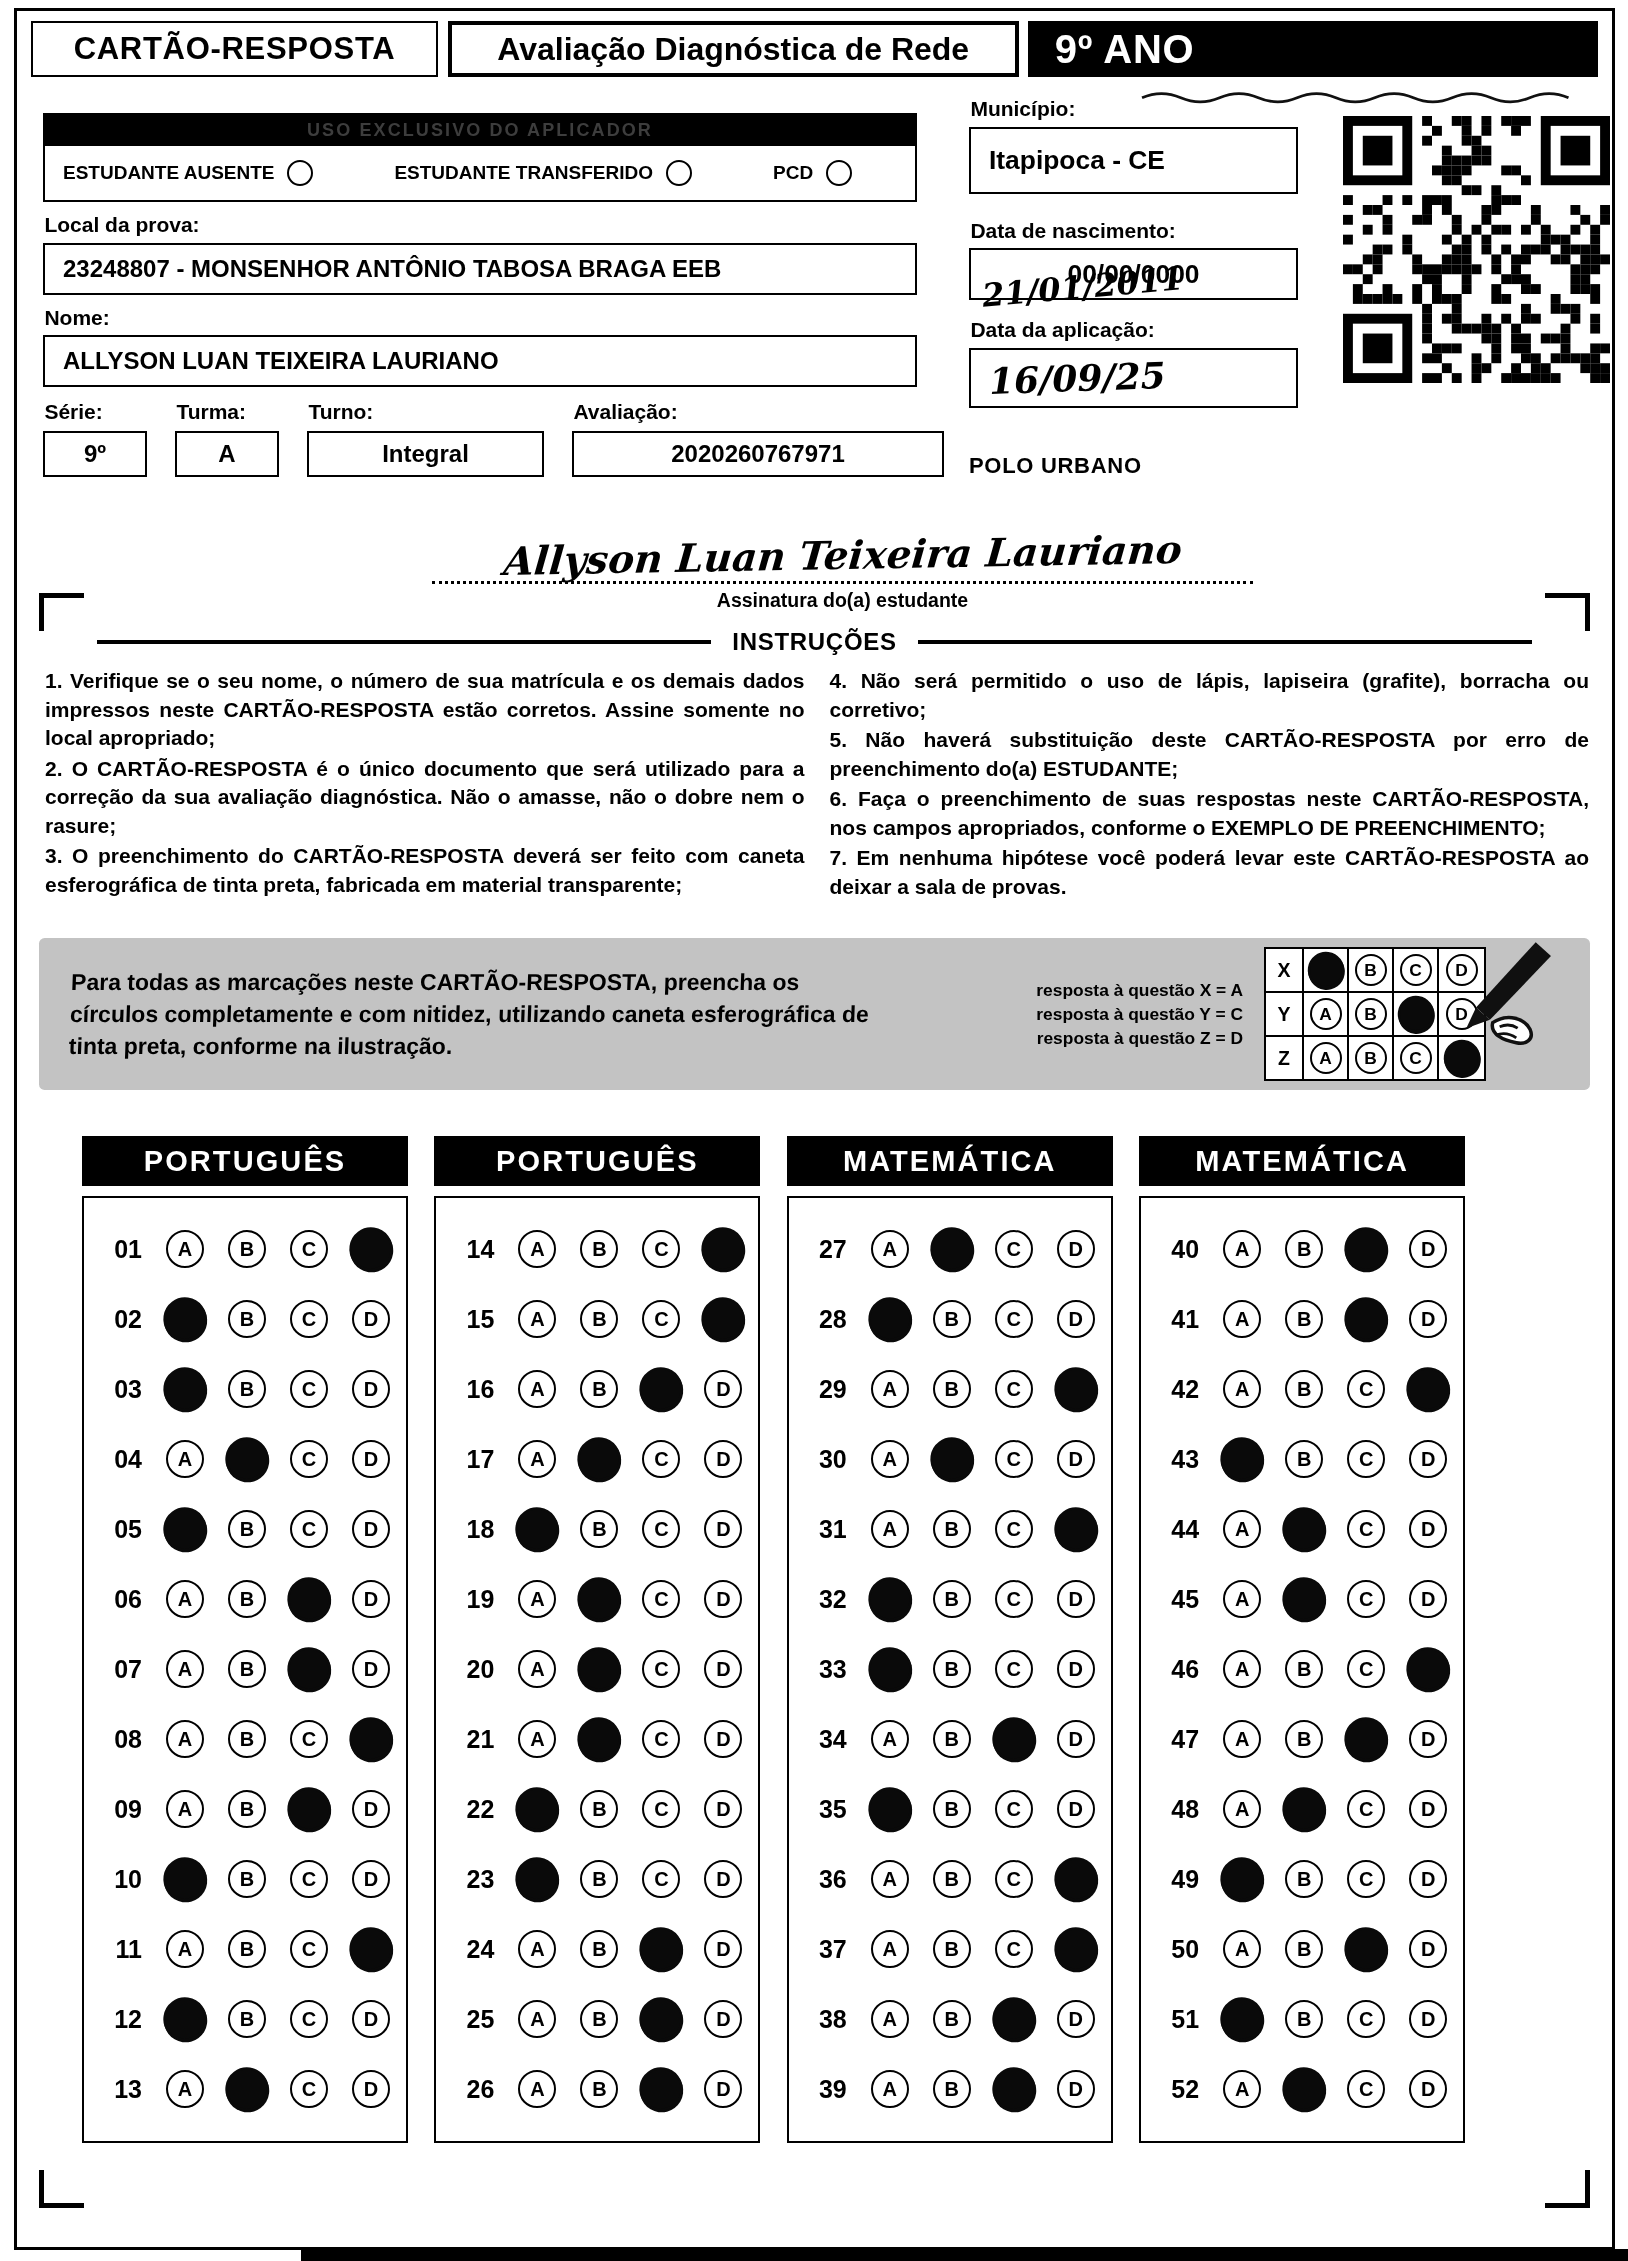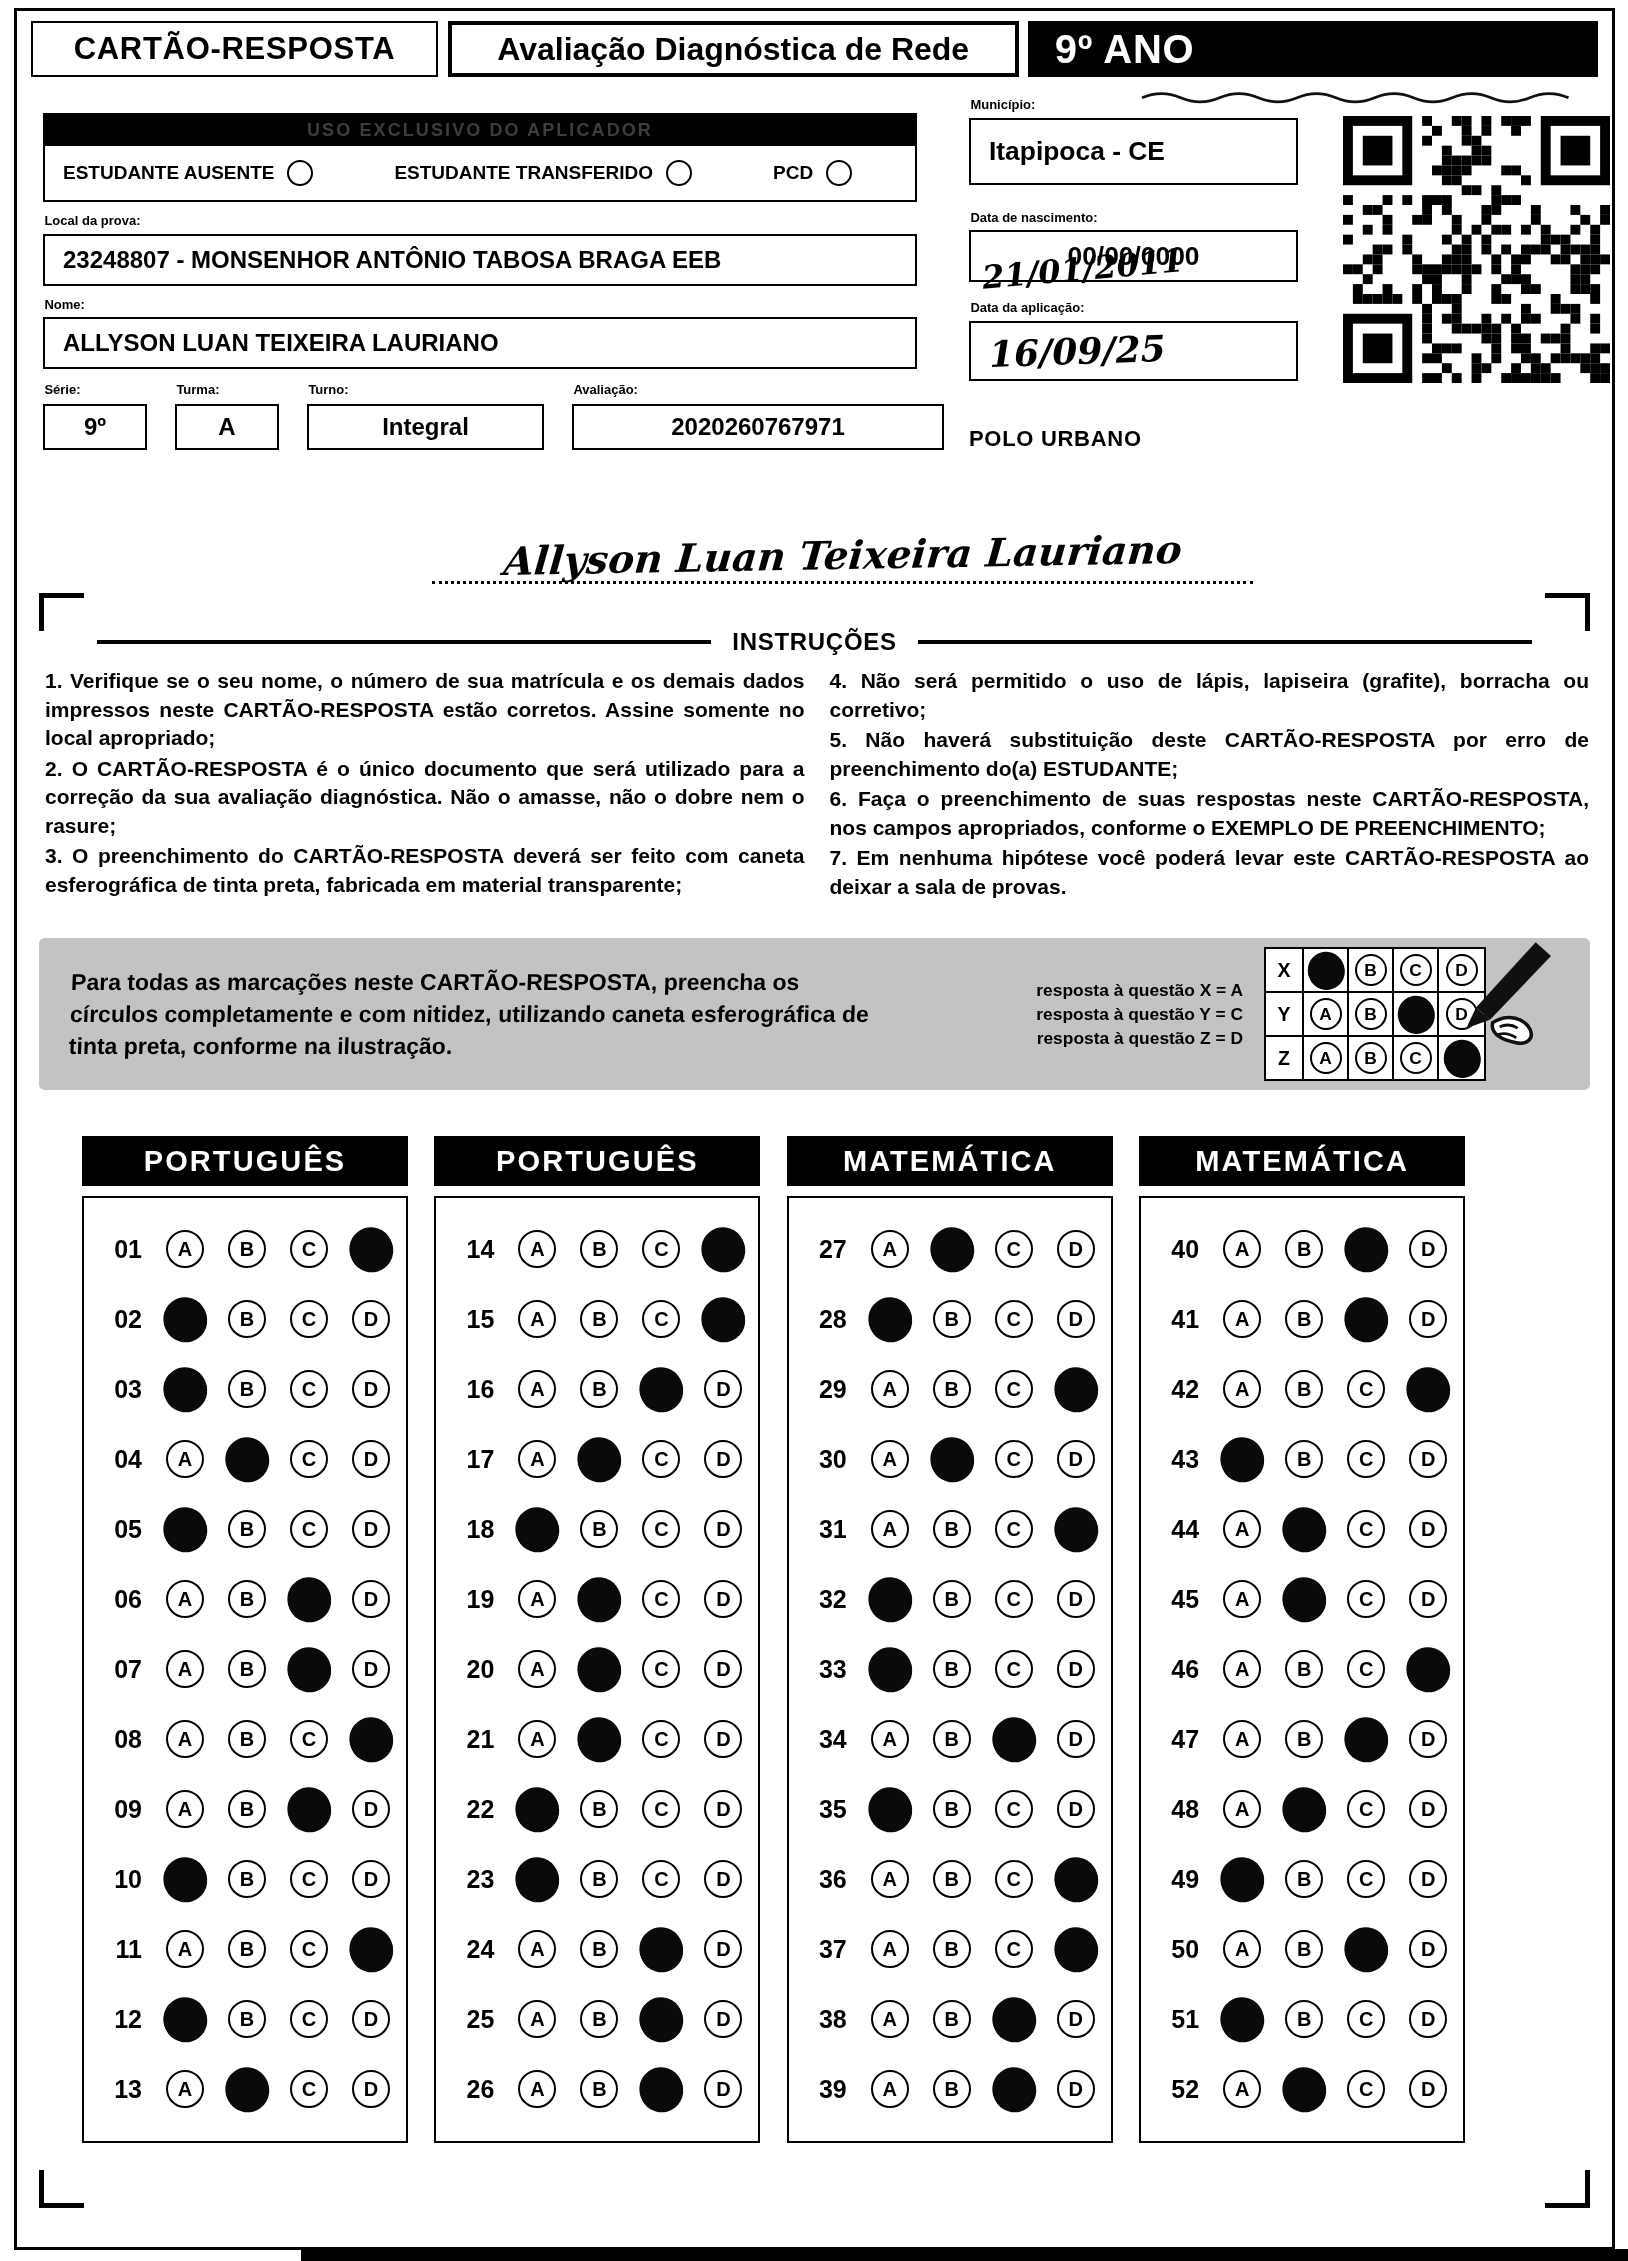--- a/index.html
+++ b/index.html
@@ -21,21 +21,21 @@
   .squiggle { position:absolute; left:1141px; top:88px; width:459px; height:18px; }
 
   
   .form-left { position:absolute; left:43px; top:113px; width:874px; }
   .applicator { border:2.1px solid #000; }
   .applicator-bar { background:#000; color:#3d3d3d; height:31px; display:flex; align-items:center;
                     justify-content:center; font-size:18px; font-weight:700; letter-spacing:2.1px; }
   .applicator-row { display:flex; align-items:center; justify-content:space-between; padding:11px 63px 11px 18px; height:54px;text-align:right; }
   .app-opt { display:flex; align-items:center; gap:12.5px; font-size:19px; font-weight:700; }
   .opt-circle { width:26.4px; height:26.4px; border:2.1px solid #000; border-radius:50%; background:#fff; }
-  .f-label { font-size:13px; font-weight:700; margin:11px 0 5.6px 1.4px; }
+  .f-label { font-size:21px; font-weight:700; margin:11px 0 5.6px 1.4px; }
   .f-box { border:2.1px solid #000; height:52px; display:flex; align-items:center; padding:0 18px;
            font-size:24px; font-weight:700; background:#fff; }
   .row4 { display:flex; gap:28px; margin-top:2.8px; }
   .fg { display:flex; flex-direction:column; }
   .fg .f-label { margin:9.7px 0 7px 1.4px; }
   .fg .f-box { justify-content:center; height:46px; }
   .fg-serie .f-box { width:104px; } .fg-turma .f-box { width:104px; }
   .fg-turno .f-box { width:237px; } .fg-matricula .f-box { width:372px; }
 
   .form-right { position:absolute; left:969px; top:97px; width:329px; }
@@ -427,20 +427,21 @@
       <rect x="0" y="280" width="98" height="98" fill="#000"></rect>
       <rect x="14" y="294" width="70" height="70" fill="#fff"></rect>
       <rect x="28" y="308" width="42" height="42" fill="#000"></rect>
     </svg>
 </div>
 
 <div class="signature">
   <div class="sig-line">
     <span class="handwrite sig-text">Allyson Luan Teixeira Lauriano</span>
   </div>
+  <div class="sig-label">Assinatura do(a) estudante</div>
 </div>
 
 <div class="corner tl"></div>
 <div class="corner tr"></div>
 <div class="corner bl"></div>
 <div class="corner br"></div>
 
 <div class="instr-head">
   <div class="rule"></div>
   <div class="instr-title">INSTRUÇÕES</div>

